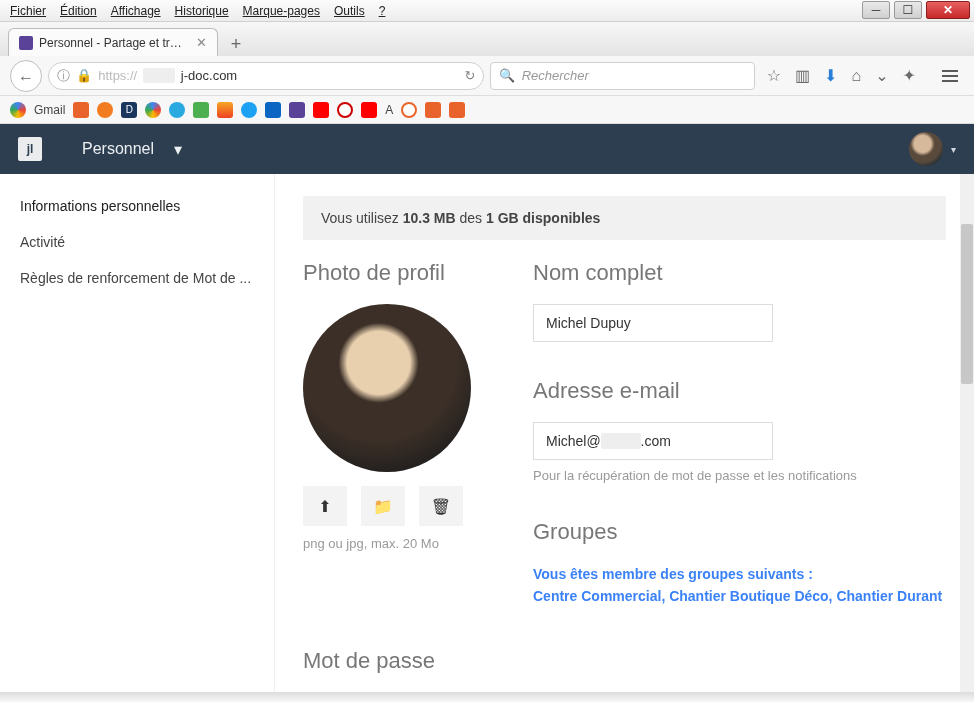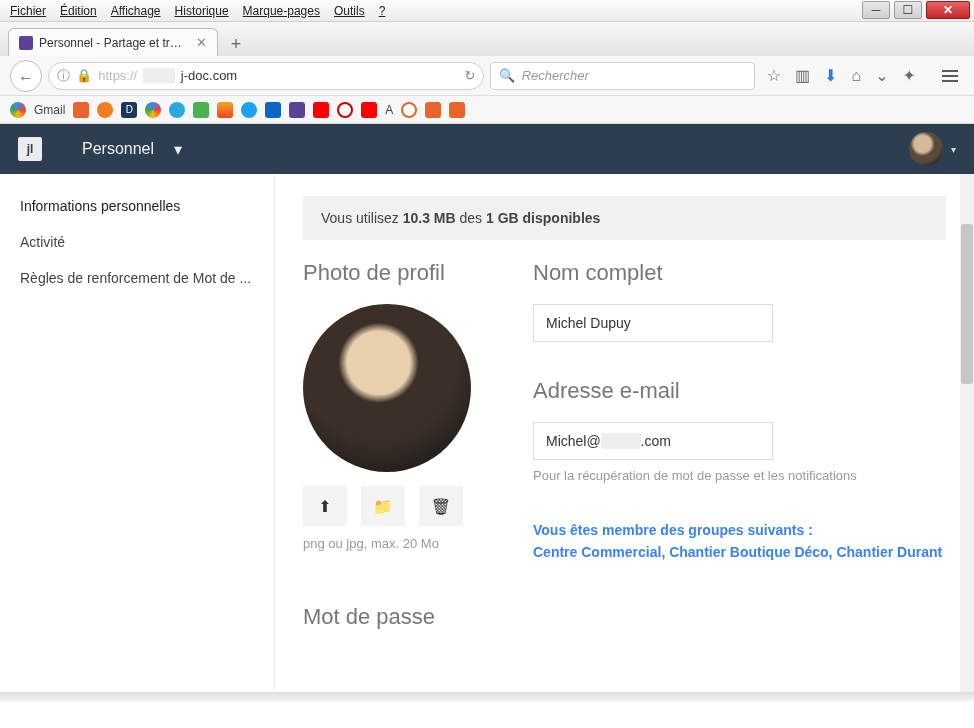--- a/index.html
+++ b/index.html
@@ -203,20 +203,21 @@
 
         <div class="section-title" style="margin-top:36px;">Adresse e-mail</div>
         <div class="input" style="display:flex;align-items:center;">
           <span>Michel@</span>
             <span class="email-blur" style="background:#eee;padding:0 18px;border-radius:2px;">&nbsp;</span>
             <span>.com</span>
         </div>
         <div class="field-hint">Pour la récupération de mot de passe et les notifications</div>
 
         <div class="groups-block">
+          <div class="section-title">Groupes</div>
           <div class="groups-text">Vous êtes membre des groupes suivants :</div>
           <div class="groups-text">Centre Commercial, Chantier Boutique Déco, Chantier Durant</div>
         </div>
       </div>
     </div>
 
     <div class="pw-section">
       <div class="section-title">Mot de passe</div>
 
     </div>

